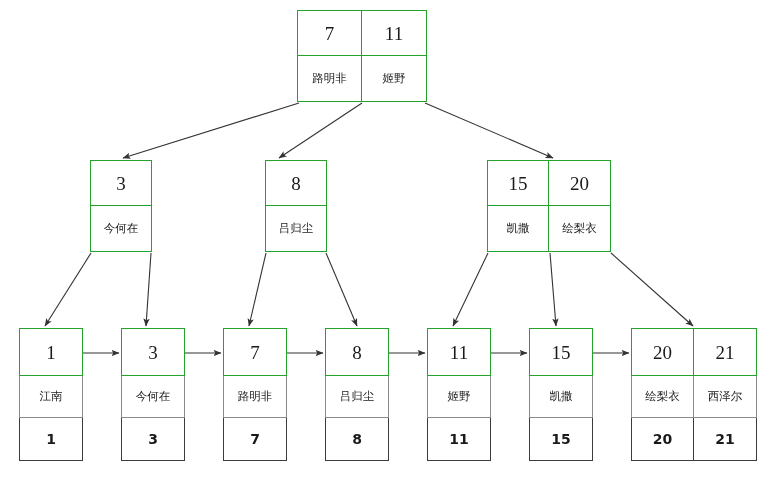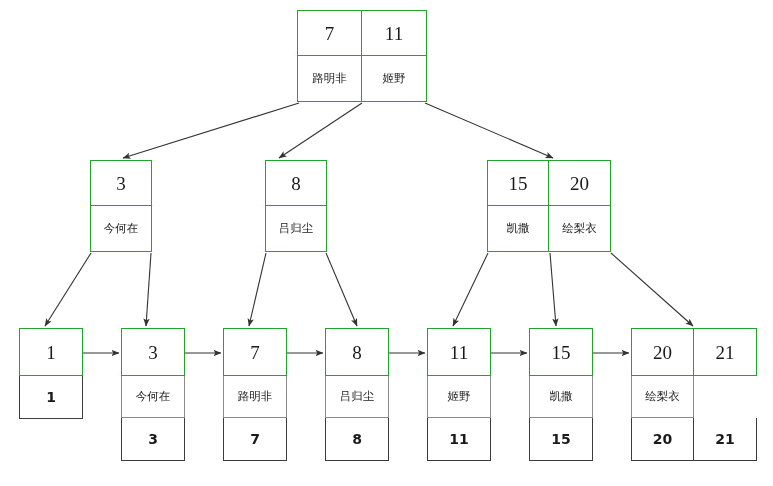--- a/index.html
+++ b/index.html
@@ -135,20 +135,23 @@
       <div class="vcell" style="width:62px;height:46px;">凯撒</div>
       <div class="vcell" style="width:62px;height:46px;">绘梨衣</div>
     </div>
   </div>
 
   <div class="leaf" style="left:19px;top:328px;">
     <div class="row">
       <div class="c-key" style="width:64px;height:48px;">1</div>
     </div>
     <div class="row">
+      <div class="c-name" style="width:64px;height:42px;">江南</div>
+    </div>
+    <div class="row">
       <div class="c-val" style="width:64px;height:43px;">1</div>
     </div>
   </div>
 
   <div class="leaf" style="left:121px;top:328px;">
     <div class="row">
       <div class="c-key" style="width:64px;height:48px;">3</div>
     </div>
     <div class="row">
       <div class="c-name" style="width:64px;height:42px;">今何在</div>
@@ -206,20 +209,21 @@
     </div>
   </div>
 
   <div class="leaf" style="left:631px;top:328px;">
     <div class="row">
       <div class="c-key" style="width:63px;height:48px;">20</div>
       <div class="c-key" style="width:63px;height:48px;">21</div>
     </div>
     <div class="row">
       <div class="c-name" style="width:63px;height:42px;">绘梨衣</div>
+      <div class="c-name" style="width:63px;height:42px;">西泽尔</div>
     </div>
     <div class="row">
       <div class="c-val" style="width:63px;height:43px;">20</div>
       <div class="c-val" style="width:63px;height:43px;">21</div>
     </div>
   </div>
 
 </div>
 
 </body></html>

